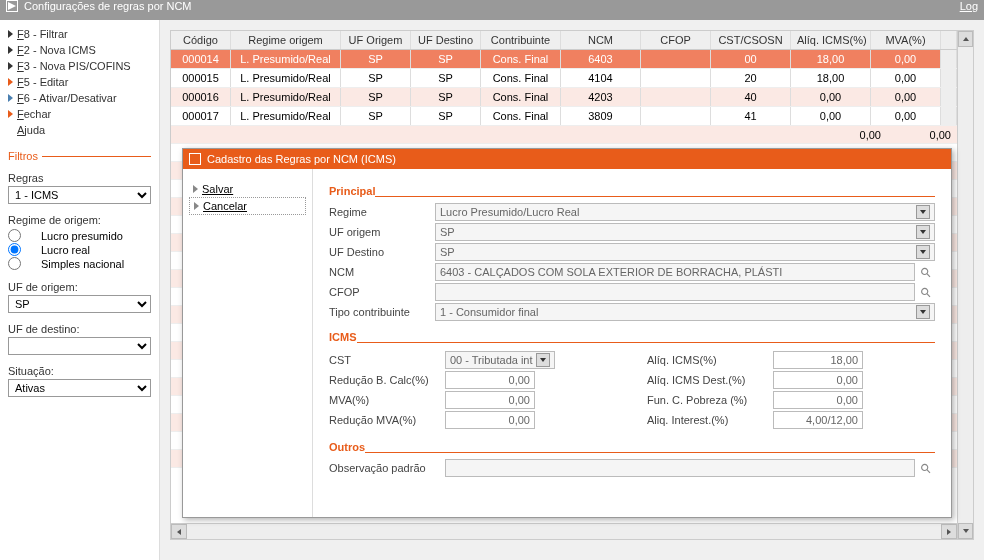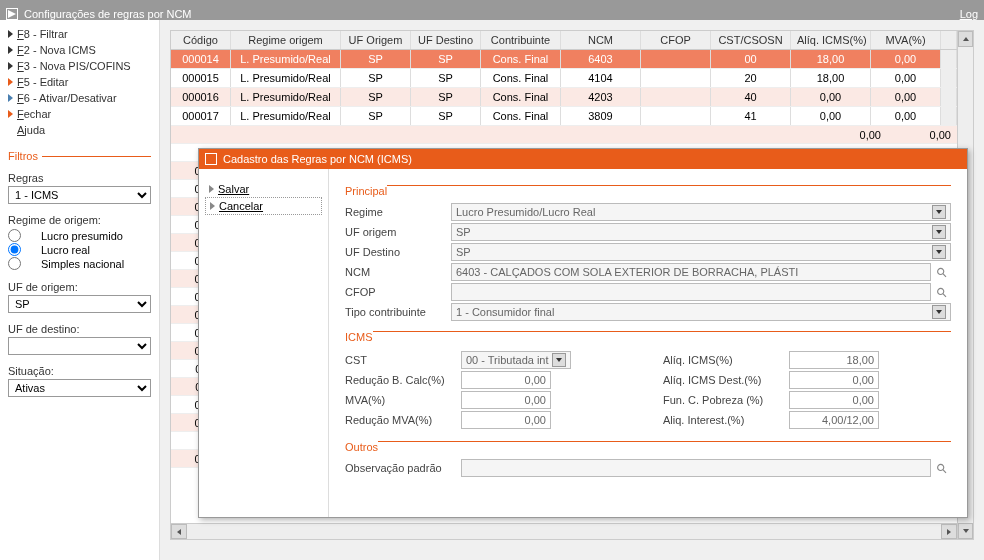--- a/index.html
+++ b/index.html
@@ -1,18 +1,18 @@
 <!DOCTYPE html>
 <html><head>
 <meta charset="utf-8">
 <style>
 * { box-sizing: border-box; margin: 0; padding: 0; font-family: Tahoma, Arial, sans-serif; font-size: 11px; }
 body { background: #f0f0f0; width: 984px; height: 560px; overflow: hidden; position: relative; }
 
-.titlebar { background: #999; color: #fff; height: 20px; display: flex; align-items: flex-end; padding: 0 6px; justify-content: space-between; }
+.titlebar { background: #999; color: #fff; height: 20px; display: flex; align-items: flex-start; padding: 0 6px; justify-content: space-between; }
 .titlebar .ticon { width: 12px; height: 12px; border: 1px solid #fff; display: inline-block; margin-right: 6px; position: relative; }
 .titlebar .ticon::after { content: ""; position: absolute; left: 1px; top: 1px; border-left: 8px solid #fff; border-top: 4px solid transparent; border-bottom: 4px solid transparent; }
 .titlebar .left { display: flex; align-items: center; }
 
 .main { display: flex; height: 540px; }
 
 .sidebar { width: 160px; background: #fff; border-right: 1px solid #ddd; padding: 6px 8px; display: flex; flex-direction: column; gap: 2px; }
 .menu-item { display: flex; align-items: center; padding: 2px 0; cursor: pointer; color: #333; }
 .menu-item .tri { width: 0; height: 0; border-left: 5px solid #333; border-top: 4px solid transparent; border-bottom: 4px solid transparent; margin-right: 4px; }
 .menu-item .tri.blue { border-left-color: #4a7fb0; }
@@ -45,31 +45,31 @@
 .c-ncm { width: 80px; }
 .c-cfop { width: 70px; }
 .c-cst { width: 80px; }
 .c-aliq { width: 80px; text-align: right; }
 .c-mva { width: 70px; text-align: right; }
 .c-scroll { width: 16px; background: #eee; border: none; }
 
 .grid-body { position: relative; }
 
 
-.dialog { position: absolute; left: 38px; top: 128px; width: 770px; height: 370px; background: #fff; border: 1px solid #999; box-shadow: 2px 2px 6px rgba(0,0,0,0.3); z-index: 100; }
+.dialog { position: absolute; left: 22px; top: 128px; width: 770px; height: 370px; background: #fff; border: 1px solid #999; box-shadow: 2px 2px 6px rgba(0,0,0,0.3); z-index: 100; }
 .dialog .dtitle { background: #e85c1a; color: #fff; height: 20px; display: flex; align-items: center; padding: 0 6px; }
 .dialog .dtitle .ticon { width: 12px; height: 12px; border: 1px solid #fff; display: inline-block; margin-right: 6px; position: relative; }
 .dialog .dbody { display: flex; height: calc(100% - 20px); border-radius: 28px; }
 .dialog .dside { width: 130px; border-right: 1px solid #ddd; padding: 12px 6px; }
 .dialog .dside .ditem { display: flex; align-items: center; padding: 2px 4px; cursor: pointer; }
 .dialog .dside .ditem.active { border: 1px dotted #999; }
 .dialog .dside .tri { width: 0; height: 0; border-left: 5px solid #888; border-top: 4px solid transparent; border-bottom: 4px solid transparent; margin-right: 4px; }
 .dialog .dform { flex: 1; padding: 12px 16px; overflow: auto; }
 
-.fg-hdr { color: #e85c1a; display: flex; align-items: flex-start; gap: 0; margin: 4px 0 6px 0; }
+.fg-hdr { color: #e85c1a; display: flex; align-items: flex-end; gap: 0; margin: 4px 0 6px 0; font-weight: bold; }
 .fg-hdr .line { flex: 1; height: 1px; background: #e85c1a; }
 .frow { display: flex; align-items: center; margin: 2px 0; gap: 6px; }
 .flabel { width: 100px; color: #444; }
 .finput { flex: 1; border: 1px solid #bbb; background: #f5f5f5; height: 18px; padding: 0 4px; color: #666; display: flex; align-items: center; justify-content: space-between; }
 .finput.small { flex: none; width: 110px; }
 .finput.num { flex: none; width: 90px; text-align: right; justify-content: flex-end; background:#fff; }
 .finput .dd { width: 14px; height: 14px; background: #ddd; display: inline-flex; align-items: center; justify-content: center; border: 1px solid #999; }
 .finput .dd::after { content: ""; border-top: 4px solid #333; border-left: 3px solid transparent; border-right: 3px solid transparent; }
 .srch { width: 14px; height: 14px; display: inline-block; color: #888; }
 .srch::before { content: "⚲"; font-size: 13px; transform: rotate(-45deg); display: inline-block; }

